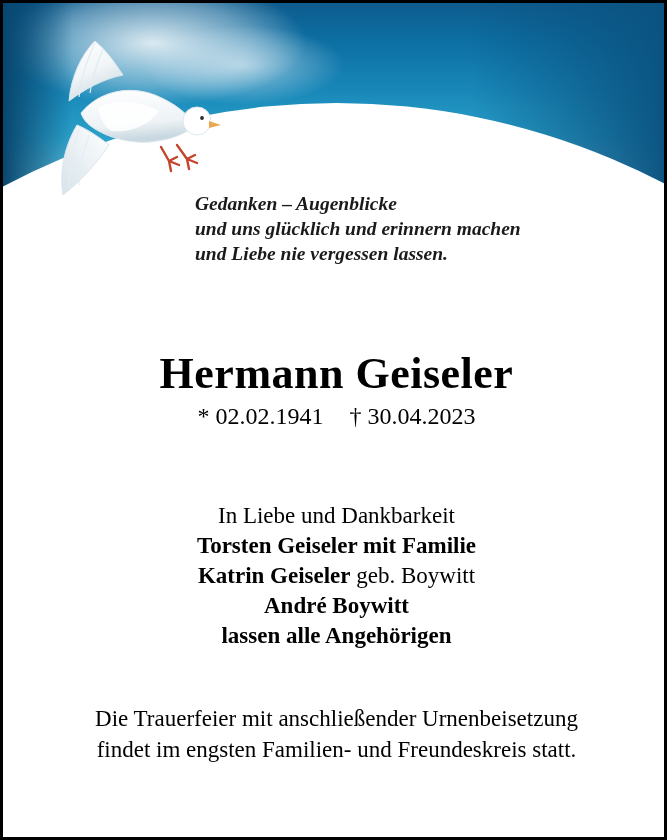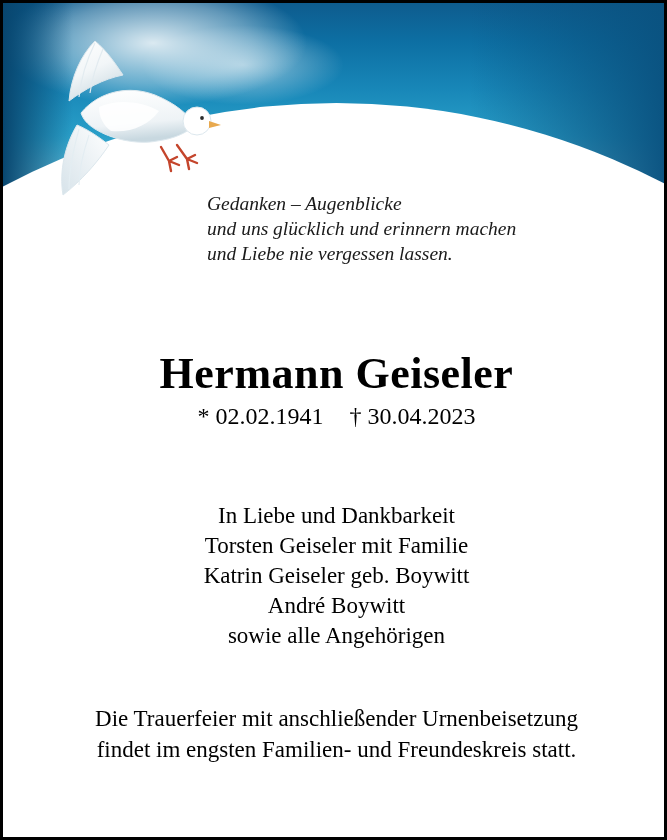--- a/index.html
+++ b/index.html
@@ -69,27 +69,28 @@
     position: absolute;
     left: 34px;
     top: 26px;
     width: 190px;
     height: 170px;
   }
 
   
   .verse {
     position: absolute;
-    left: 204px;
+    left: 192px;
     top: 188px;
     width: 430px;
     font-style: italic;
     font-size: 19.5px;
     line-height: 25px;
     color: #1a1a1a;
+    font-weight: bold;
   }
   .verse div { white-space: nowrap; }
 
   .name {
     position: absolute;
     left: 0;
     top: 345px;
     width: 667px;
     text-align: center;
     font-size: 44px;
@@ -109,21 +110,21 @@
 
   .mourners {
     position: absolute;
     left: 0;
     top: 498px;
     width: 667px;
     text-align: center;
     font-size: 23px;
     line-height: 30px;
   }
-  .mourners .b { font-weight: normal; }
+  .mourners .b { font-weight: bold; }
 
   .footer {
     position: absolute;
     left: 0;
     top: 700px;
     width: 667px;
     text-align: center;
     font-size: 23px;
     line-height: 31px;
   }
@@ -203,21 +204,21 @@
     <div>
       <span class="b">Torsten Geiseler mit Familie</span><span></span>
     </div>
     <div>
       <span class="b">Katrin Geiseler</span><span> geb. Boywitt</span>
     </div>
     <div>
       <span class="b">André Boywitt</span><span></span>
     </div>
     <div>
-      <span class="b">sowie alle Angehörigen</span><span></span>
+      <span class="b">lassen alle Angehörigen</span><span></span>
     </div>
   </div>
 
   <div class="footer">
     <div>Die Trauerfeier mit anschließender Urnenbeisetzung</div>
     <div>findet im engsten Familien- und Freundeskreis statt.</div>
   </div>
 
 </div>
 

